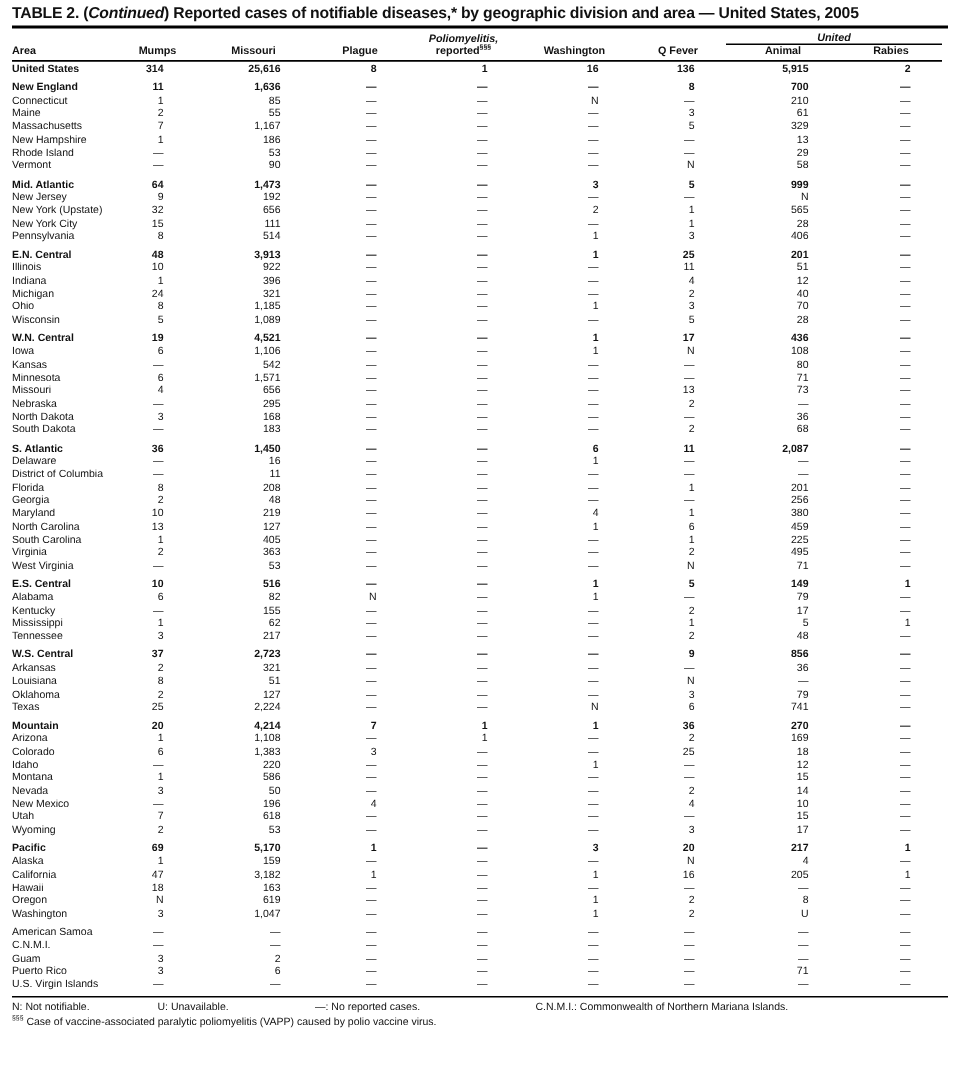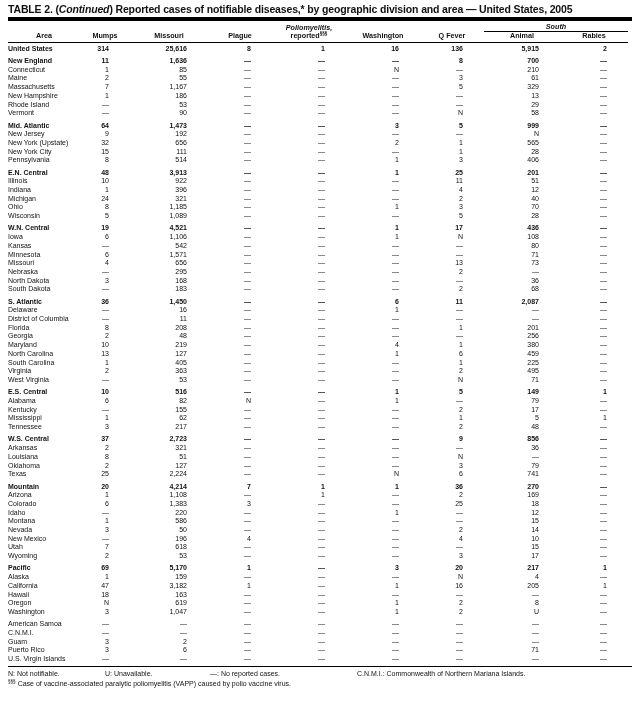--- a/index.html
+++ b/index.html
@@ -10,21 +10,21 @@
     overflow: hidden;
   }
   .page { padding: 3px 8px 0 8px; }
 
   .title {
     font-size: 10.5px;
     font-weight: bold;
     letter-spacing: -0.15px;
     line-height: 12px;
     padding-bottom: 2px;
-    border-bottom: 4px solid #000000;
+    border-bottom: 2px solid #000000;
     white-space: nowrap;
   }
   .title .ital { font-style: italic; }
 
   table.data {
     border-collapse: collapse;
     table-layout: fixed;
     width: 620px;
     margin-top: 1px;
   }
@@ -41,21 +41,21 @@
   th, td {
     padding: 0;
     font-size: 7px;
     line-height: 8.7px;
     vertical-align: bottom;
     white-space: nowrap;
   }
   thead th { font-weight: bold; font-size: 7.2px; text-align: center; }
   thead .h1 th { line-height: 9px; font-style: italic; }
   thead .h2 th { border-bottom: 1px solid #000; padding-bottom: 1px; }
-  thead th.area-h { text-align: center; }
+  thead th.area-h { text-align: left; }
   thead th.rabies-h { border-bottom: 1px solid #000; padding-bottom: 0; }
   sup.fn { font-size: 4.6px; vertical-align: super; line-height: 0; }
 
   tbody td.area { text-align: left; overflow: hidden; }
   tbody td.num  { text-align: right; padding-right: 21px; }
   tbody tr.bold td { font-weight: bold; }
   tbody tr.section-start td { padding-top: 3.6px; }
   tbody tr.first td { padding-top: 2px; }
 
   .footnotes {
@@ -92,21 +92,21 @@
     </colgroup>
     <thead>
       <tr class="h1">
         <th></th>
         <th></th>
         <th></th>
         <th></th>
         <th>Poliomyelitis,</th>
         <th></th>
         <th></th>
-        <th class="rabies-h" colspan="2">South</th>
+        <th class="rabies-h" colspan="2">United</th>
       </tr>
       <tr class="h2">
         <th class="area-h">Area</th>
         <th>Mumps</th>
         <th>Missouri</th>
         <th>Plague</th>
         <th><span>reported</span><sup class="fn">§§§</sup></th>
         <th>Washington</th>
         <th>Q Fever</th>
         <th>Animal</th>

